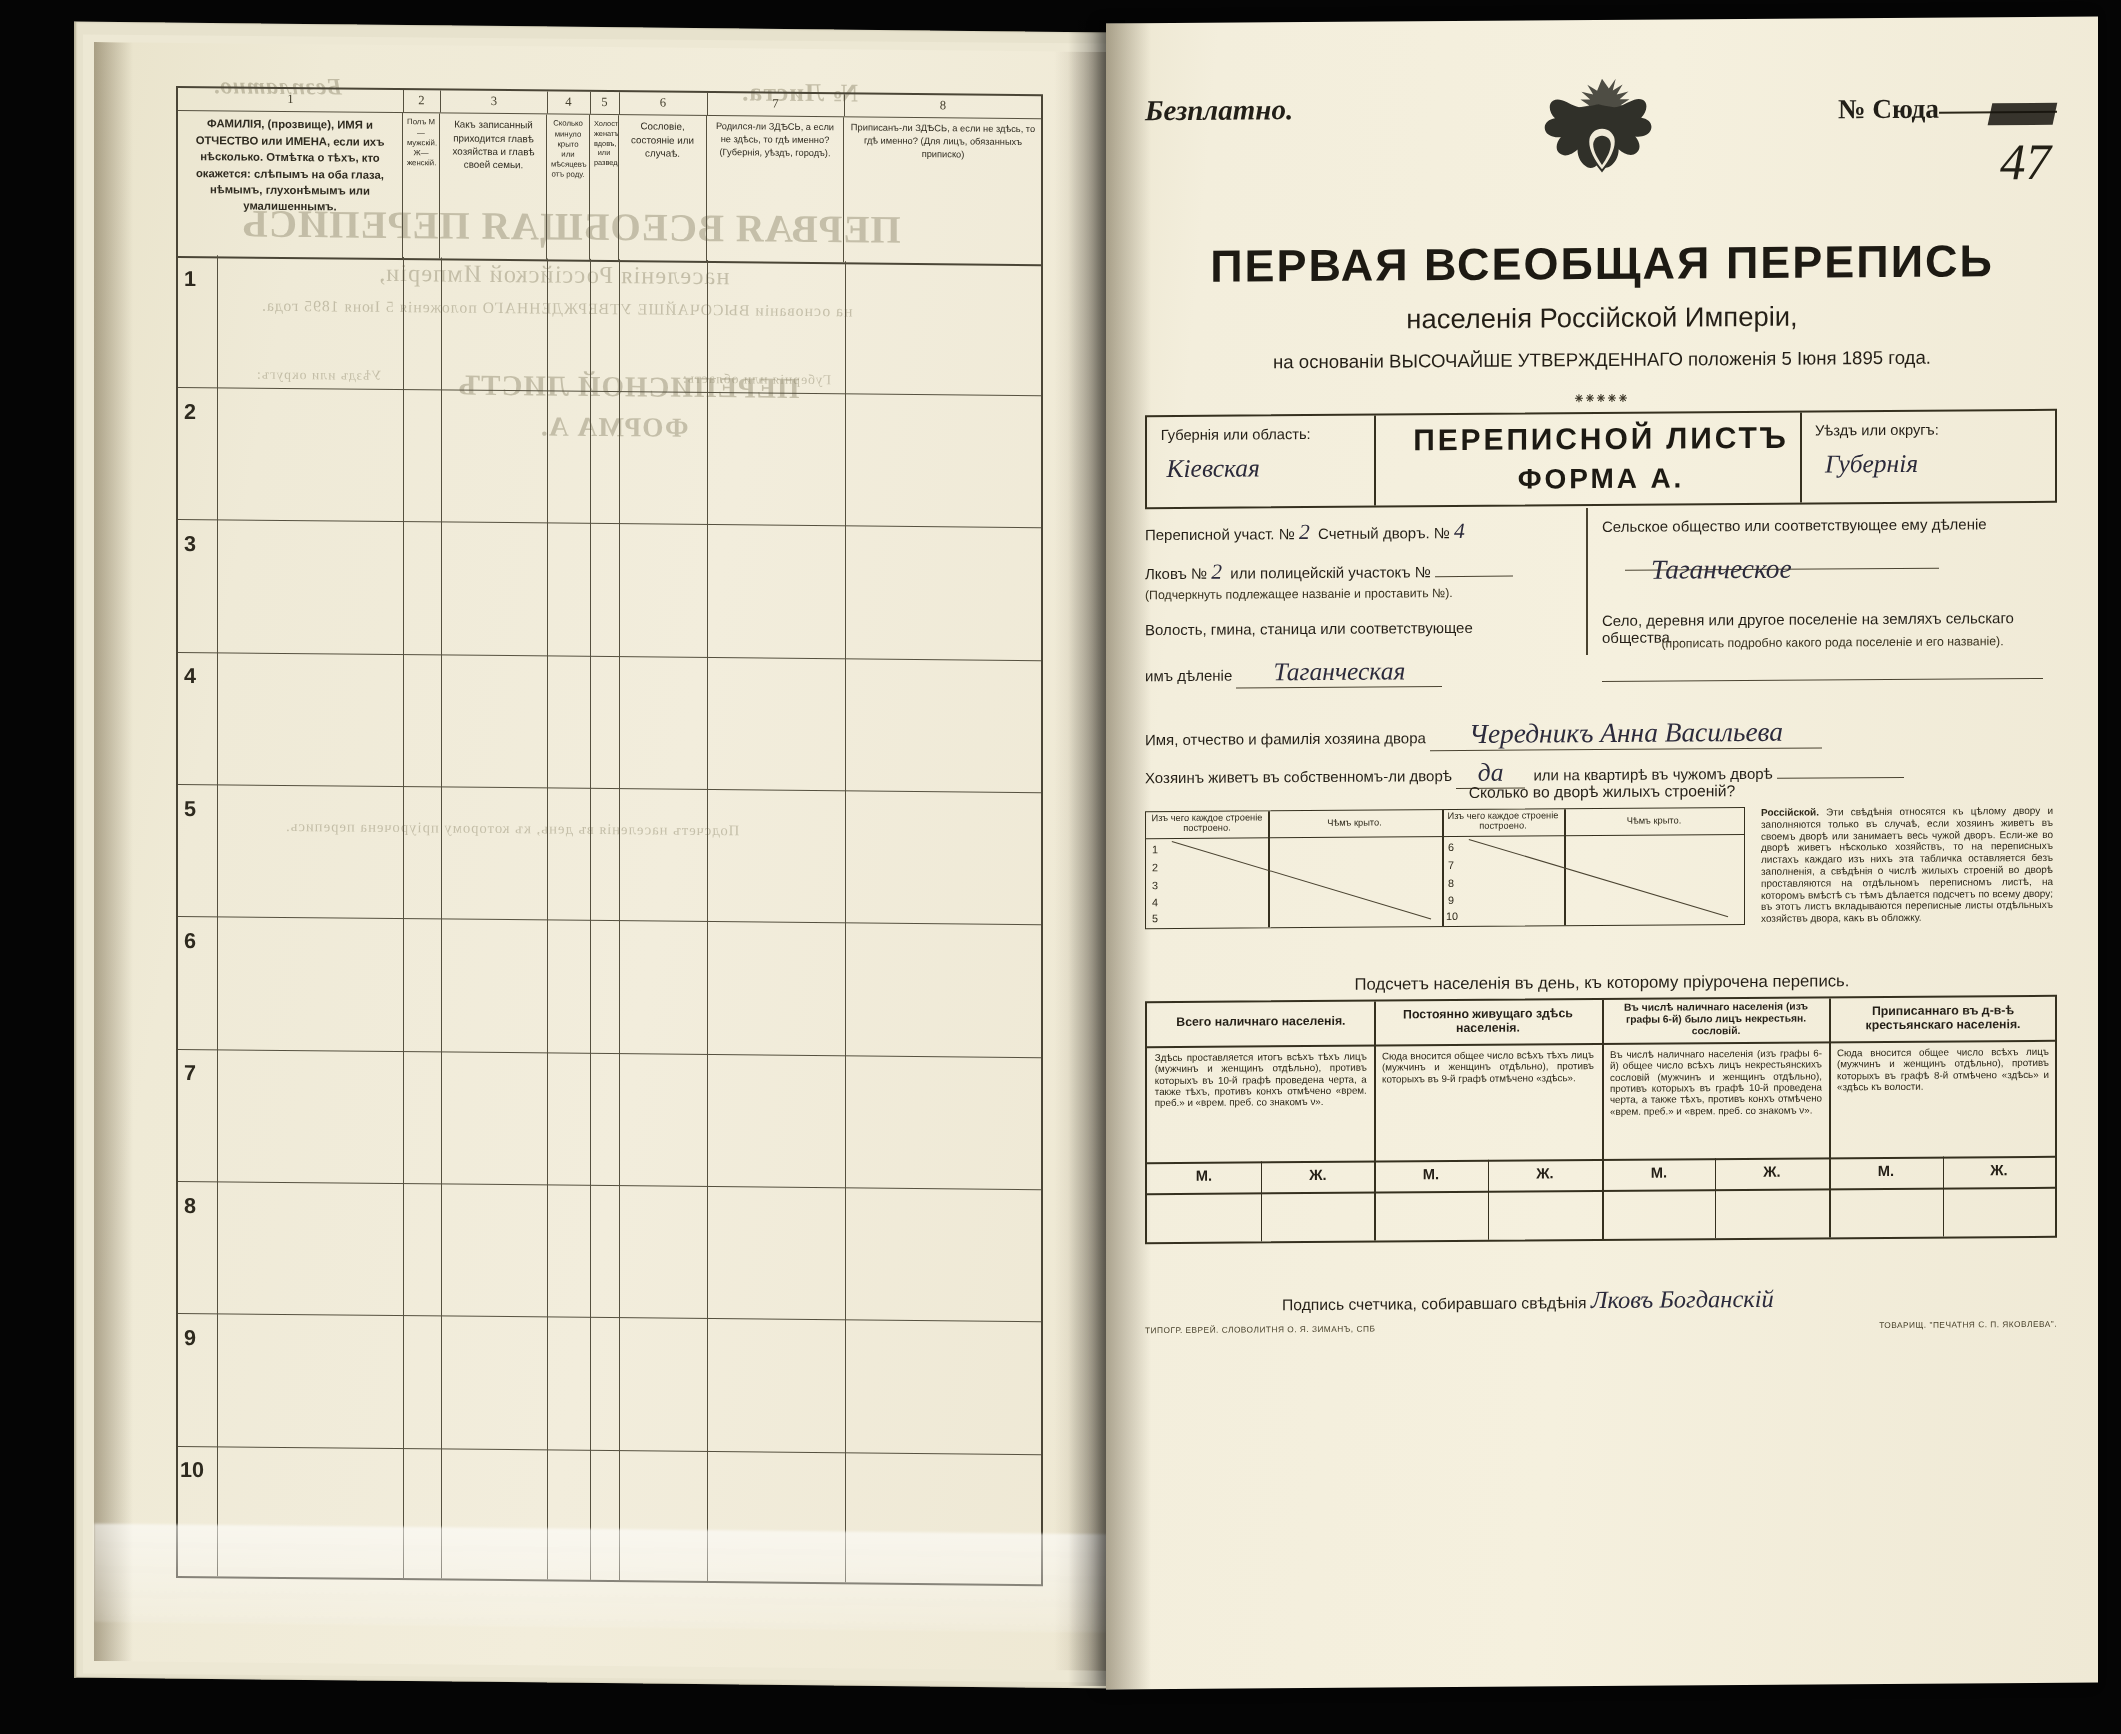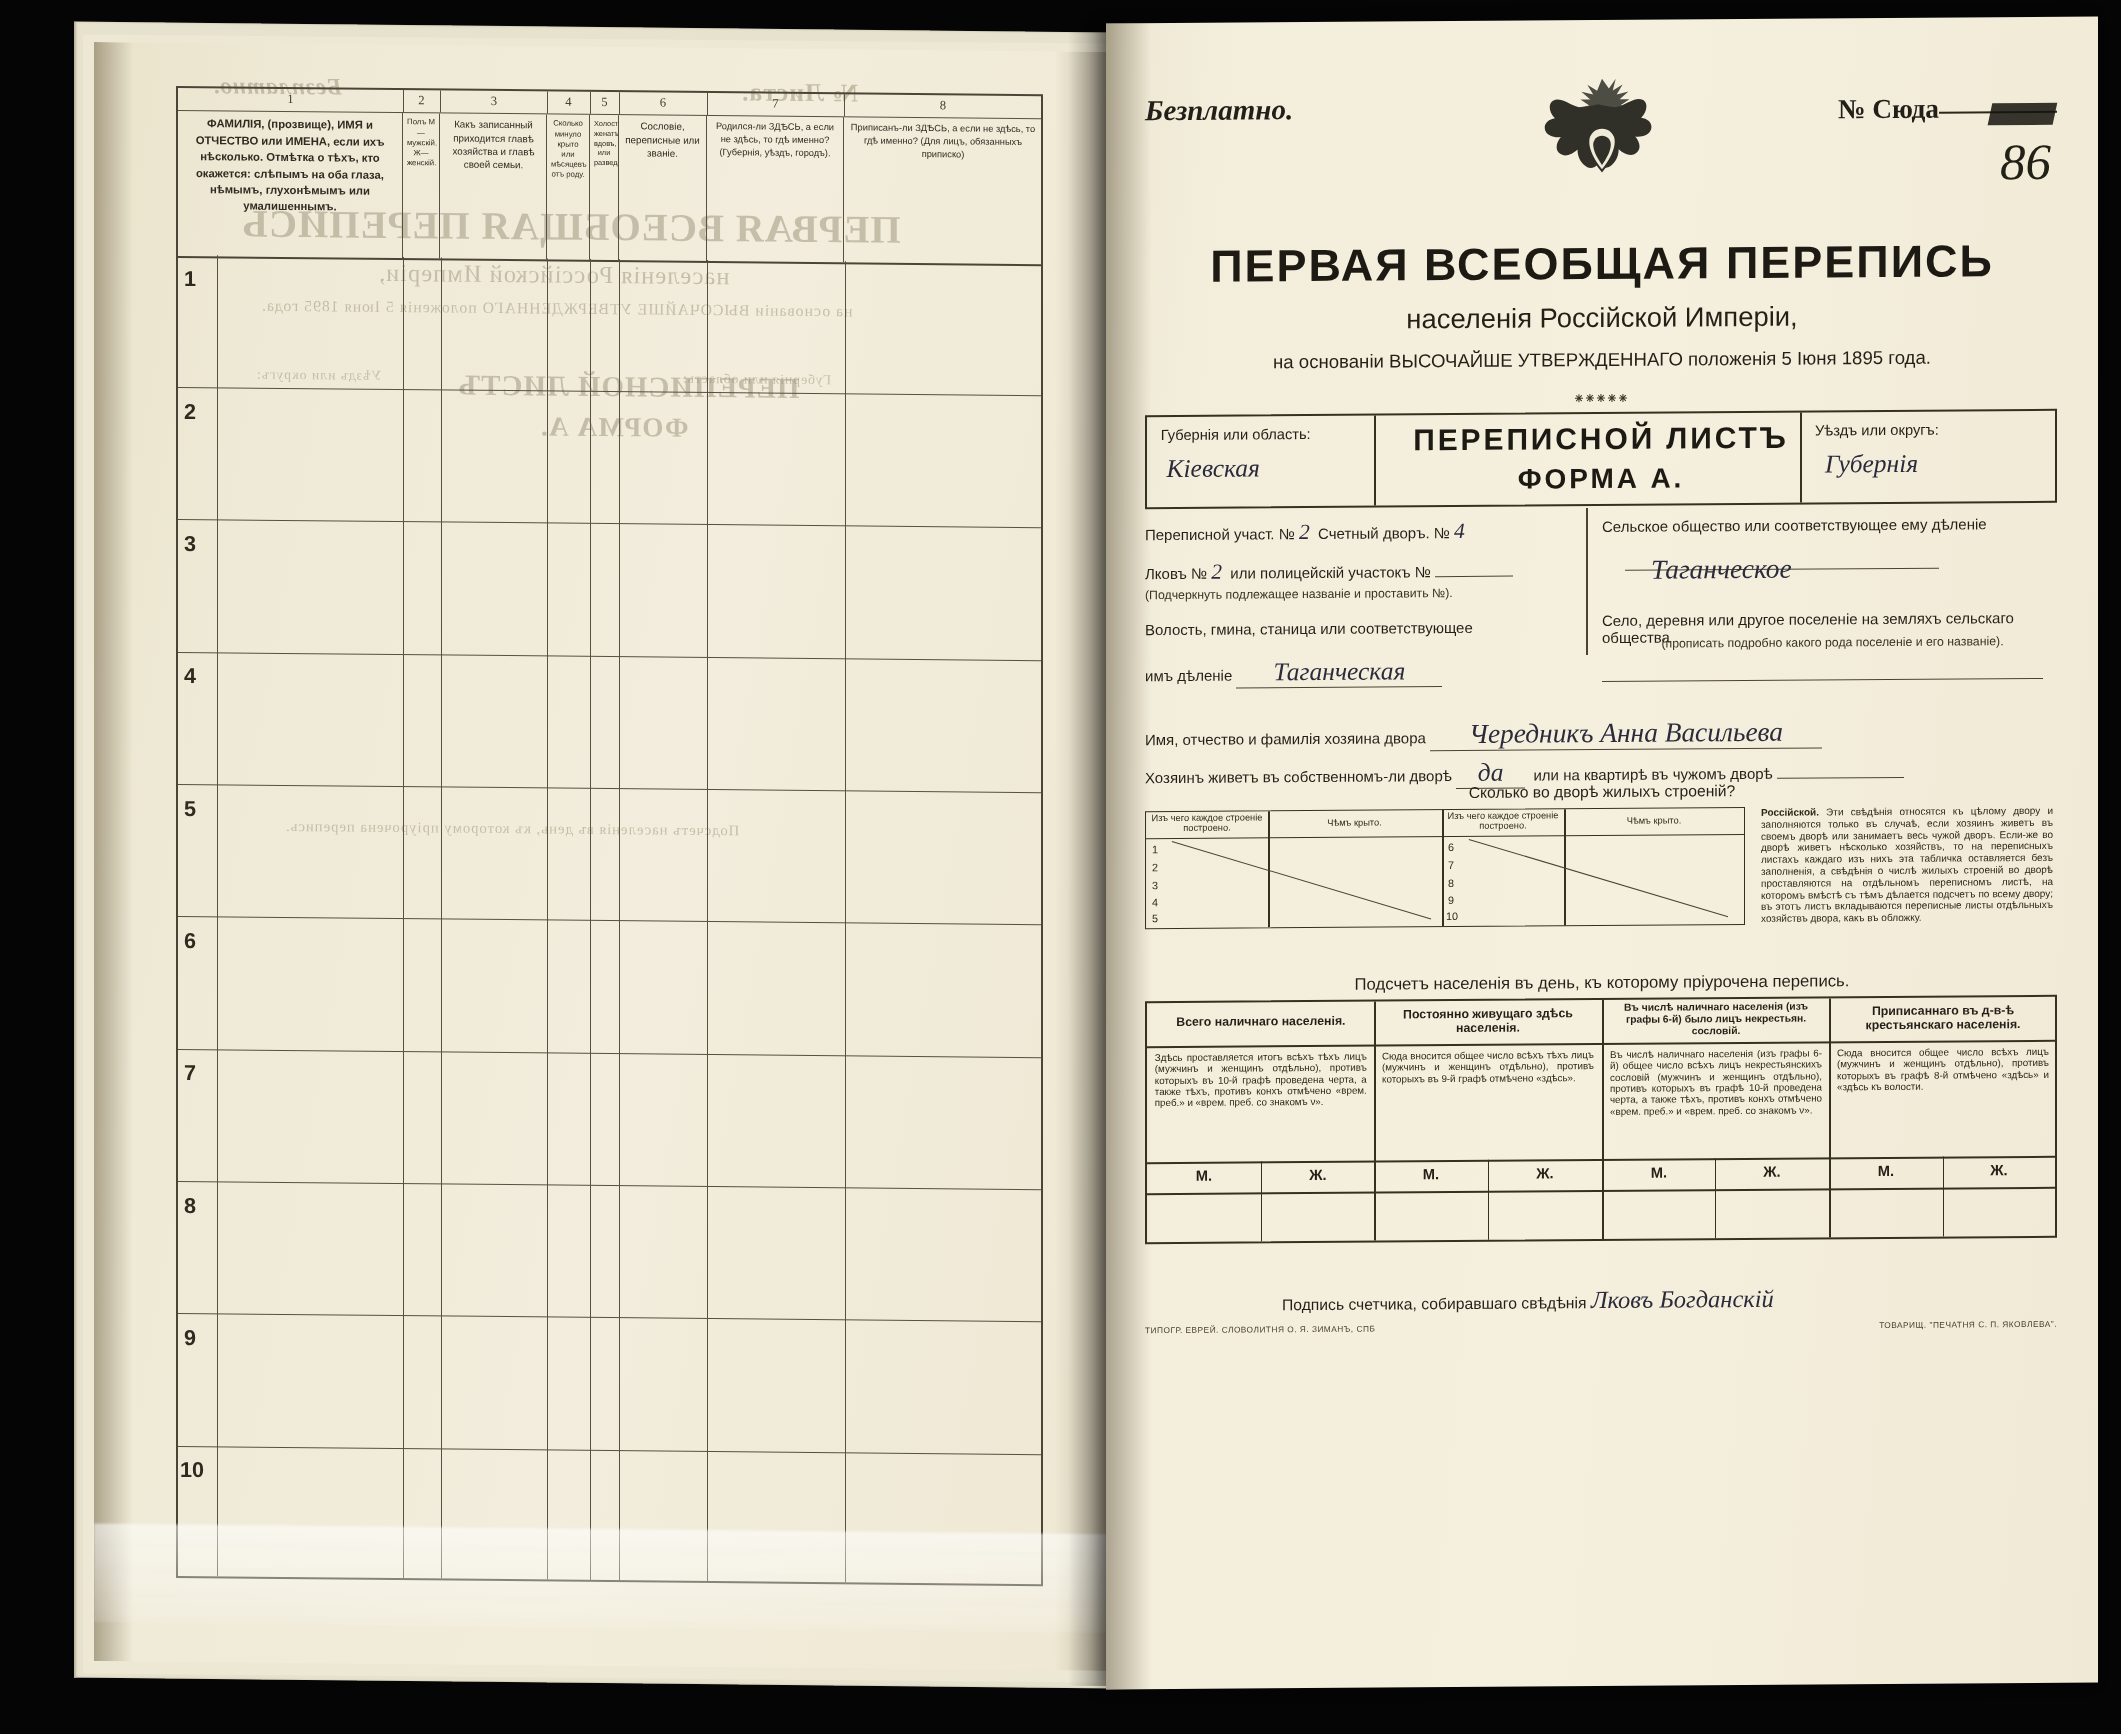--- a/index.html
+++ b/index.html
@@ -206,21 +206,21 @@
       <div class="colnum" style="left:441px;width:88px;">6</div>
       <div class="colnum" style="left:529px;width:137px;">7</div>
       <div class="colnum" style="left:667px;width:196px;border-right:none;">8</div>
 
       <div class="hdrrow">
         <div class="hcell" style="left:0;width:225px;font-size:11.3px;line-height:1.45;">ФАМИЛІЯ, (прозвище), ИМЯ и ОТЧЕСТВО или ИМЕНА, если ихъ нѣсколько. Отмѣтка о тѣхъ, кто окажется: слѣпымъ на оба глаза, нѣмымъ, глухонѣмымъ или умалишеннымъ.</div>
         <div class="hcell" style="left:225px;width:37px;font-size:7.8px;line-height:1.3;font-weight:normal;">Полъ М—мужскій. Ж—женскій.</div>
         <div class="hcell" style="left:263px;width:106px;font-size:9.8px;line-height:1.35;font-weight:normal;">Какъ записанный приходится главѣ хозяйства и главѣ своей семьи.</div>
         <div class="hcell" style="left:369px;width:43px;font-size:7.8px;line-height:1.3;font-weight:normal;">Сколько минуло крыто или мѣсяцевъ отъ роду.</div>
         <div class="hcell" style="left:412px;width:29px;font-size:7.4px;line-height:1.3;font-weight:normal;">Холостъ, женатъ, вдовъ, или разведенъ.</div>
-        <div class="hcell" style="left:441px;width:88px;font-size:9.8px;line-height:1.35;font-weight:normal;">Сословіе, переписные или званіе.</div>
+        <div class="hcell" style="left:441px;width:88px;font-size:9.8px;line-height:1.35;font-weight:normal;">Сословіе, состояніе или случаѣ.</div>
         <div class="hcell" style="left:529px;width:137px;font-size:9.3px;line-height:1.35;font-weight:normal;">Родился-ли ЗДѢСЬ, а если не здѣсь, то гдѣ именно? (Губернія, уѣздъ, городъ).</div>
         <div class="hcell" style="left:667px;width:196px;border-right:none;font-size:9.3px;line-height:1.35;font-weight:normal;">Приписанъ-ли ЗДѢСЬ, а если не здѣсь, то гдѣ именно? (Для лицъ, обязанныхъ приписко)</div>
       </div>
 
       <div class="vline" style="left:39px;"></div>
       <div class="vline" style="left:225px;"></div>
       <div class="vline" style="left:263px;"></div>
       <div class="vline" style="left:369px;"></div>
       <div class="vline" style="left:412px;"></div>
       <div class="vline" style="left:441px;"></div>
@@ -255,21 +255,21 @@
 
   <div class="right-page">
    <div class="rp-inner">
 
     <div class="free">Безплатно.</div>
 
     <div class="listno">
       <span>№ Сюда</span><span class="blank"></span>
     </div>
     <div class="listno-blot"></div>
-    <div class="listnum-hand">86</div>
+    <div class="listnum-hand">47</div>
 
     <svg class="eagle" viewBox="0 0 170 150">
       <g fill="#20201a">
         <path d="M85 8 l7 10 7-10 -3 12 10-6 -6 10 12-3 -9 8 h10 l-9 6 11 2 -11 4 9 7 -12-2 6 11 -10-7 2 12 -7-10 -4 11 -4-11 -7 10 2-12 -10 7 6-11 -12 2 9-7 -11-4 11-2 -9-6 h10 l-9-8 12 3 -6-10 10 6z" opacity=".85"></path>
         <path d="M85 34 c-10 0-18 5-26 2 -9-3-17-10-24-6 -6 4-3 13 2 18 -7 1-12 6-10 12 2 6 10 8 16 7 -5 6-6 13-1 17 5 4 13 1 18-4 0 8 4 15 10 18 4 2 8 0 11-3 3 3 7 5 11 3 6-3 10-10 10-18 5 5 13 8 18 4 5-4 4-11-1-17 6 1 14-1 16-7 2-6-3-11-10-12 5-5 8-14 2-18 -7-4-15 3-24 6 -8 3-16-2-26-2z"></path>
         <path d="M85 58 c-8 0-14 6-14 14 0 9 6 20 14 30 8-10 14-21 14-30 0-8-6-14-14-14z" fill="#f0ead8" stroke="#20201a" stroke-width="2"></path>
         <path d="M85 66 c-5 0-9 4-9 9 0 7 5 15 9 21 4-6 9-14 9-21 0-5-4-9-9-9z" fill="#20201a"></path>
       </g>
     </svg>
 

